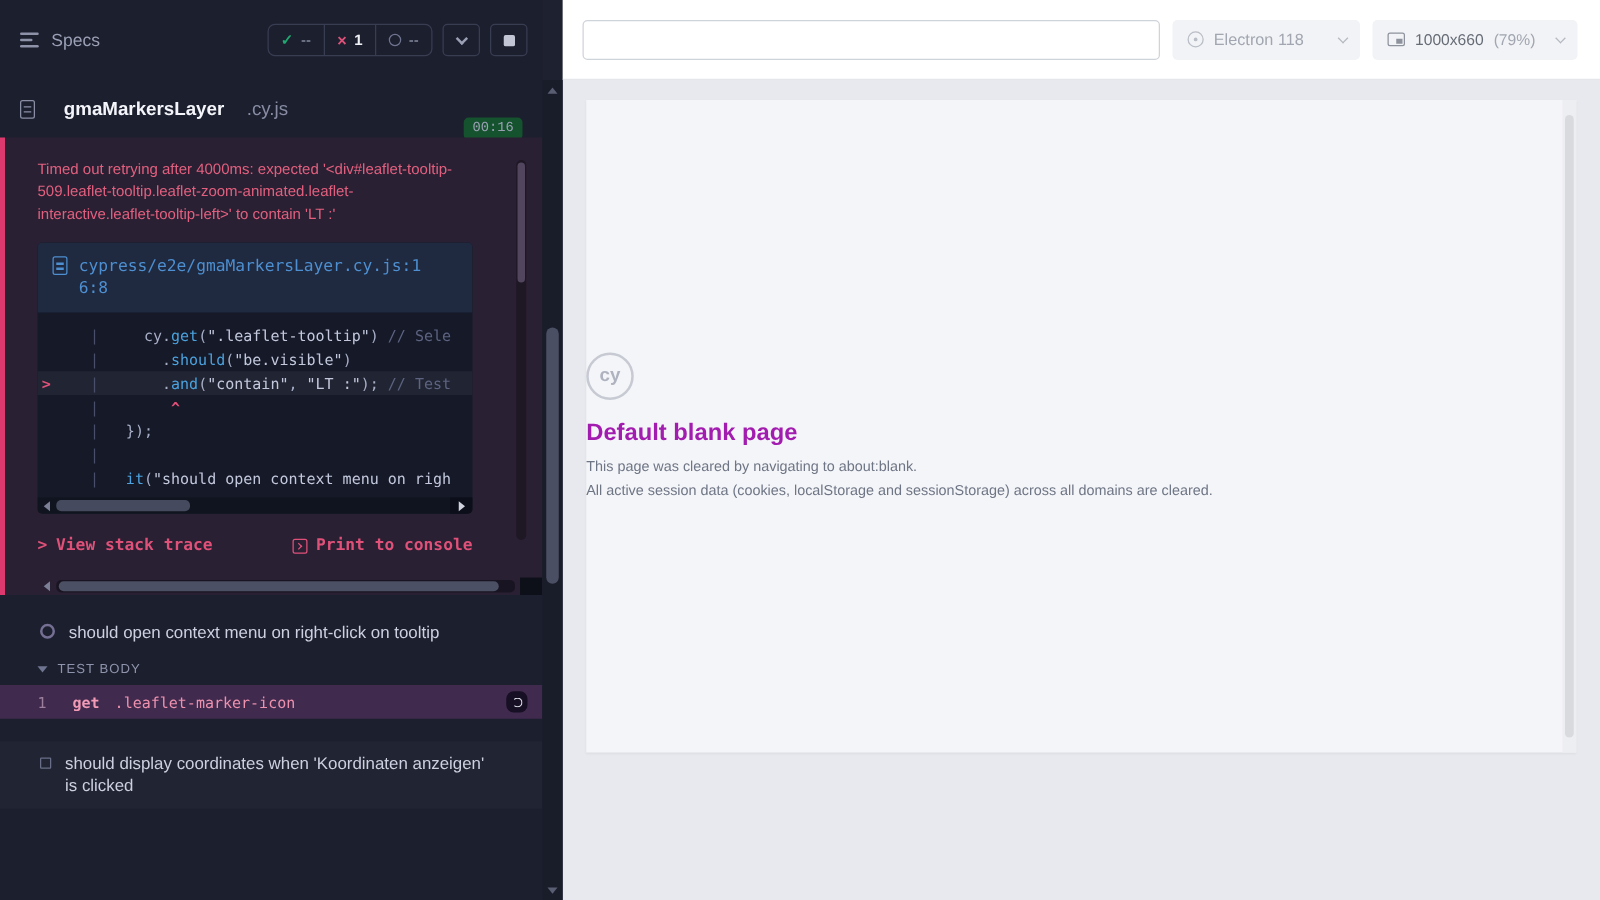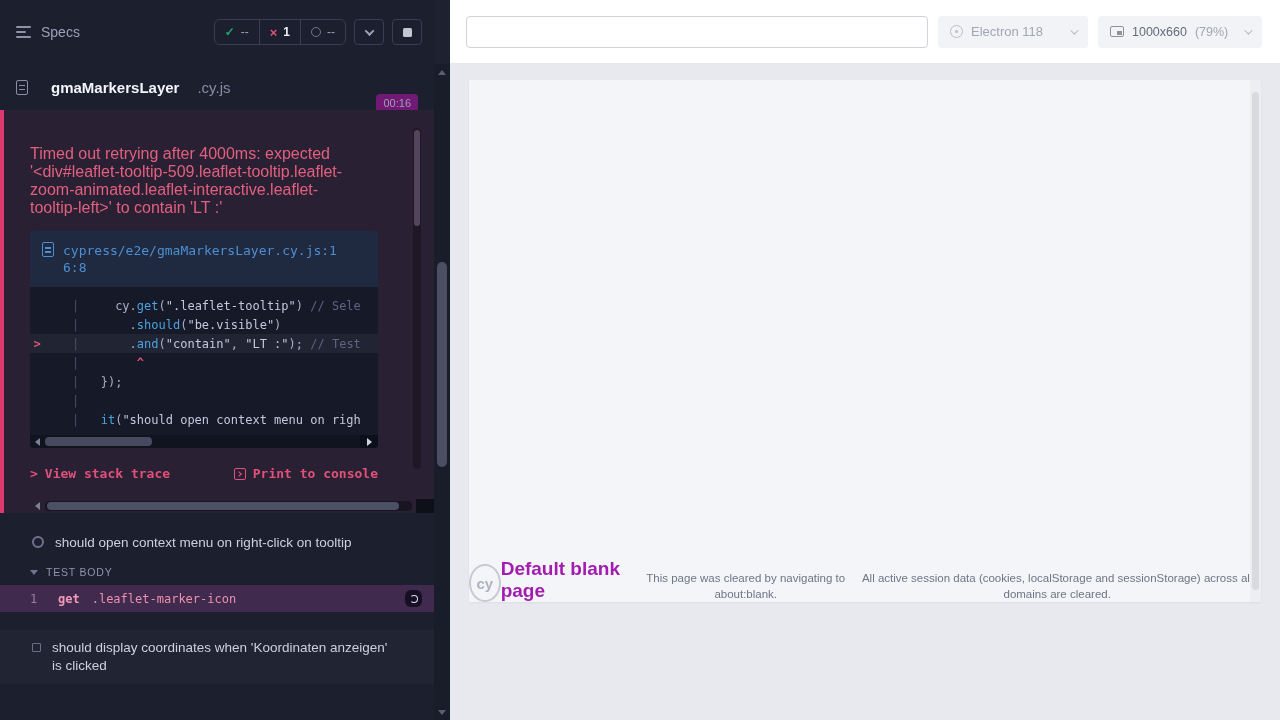--- a/index.html
+++ b/index.html
@@ -25,26 +25,26 @@
   .chev-down { width:7px; height:7px; border-right:2px solid #9ba0b5; border-bottom:2px solid #9ba0b5; transform:rotate(45deg) translate(-1px,-1px); }
   .stop-icon { width:9px; height:9px; background:#c2c6d4; border-radius:1.5px; }
 
   .spec-row { height:46px; display:flex; align-items:center; gap:23px; padding:0 16px; }
   .doc-icon { width:12px; height:15px; border:1.5px solid #8a8fa6; border-radius:2px; position:relative; flex:0 0 auto; }
   .doc-icon::before,.doc-icon::after { content:""; position:absolute; left:2px; right:2px; height:1.5px; background:#8a8fa6; }
   .doc-icon::before { top:4px; } .doc-icon::after { top:8px; }
   .doc-icon.blue { border-color:#4d8fd0; } .doc-icon.blue::before,.doc-icon.blue::after { background:#4d8fd0; }
   .spec-name { color:#f4f5fa; font-size:15px; font-weight:700; }
   .spec-ext { color:#878ca3; font-size:15px; margin-left:-5px; }
-  .duration { margin-left:auto; background:#701a75; color:#9ba0b5; font-family:Liberation Sans, sans-serif; font-size:11px; padding:3px 7px; border-radius:4px;margin-top:31px; }
+  .duration { margin-left:auto; background:#14532d; color:#9ba0b5; font-family:Liberation Mono, monospace; font-size:11px; padding:3px 7px; border-radius:4px;margin-top:31px; }
 
   
   .attempt { position:relative; border-left:4px solid #dc3a6e; background:#2a2033; }
   .attempt-inner { padding:16px 30px 10px 26px; }
-  .err-msg { color:#e2607f; font-size:16px; line-height:18px; max-width:335px; overflow-wrap:break-word;margin-top:19px; }
+  .err-msg { color:#e2607f; font-size:12px; line-height:18px; max-width:335px; overflow-wrap:break-word; }
   .code-frame { margin-top:14px; margin-right:26px; border-radius:4px; overflow:hidden; background:#151928; }
   .cf-head { background:#1f2940; padding:11px 12px; display:flex; gap:9px; align-items:flex-start; cursor:pointer; }
   .cf-head .cf-file { color:#4d8fd0; font-family:"DejaVu Sans Mono",monospace; font-size:13px; line-height:17px; max-width:278px; word-break:break-all; }
   .cf-code { padding:9px 0 6px 0; font-family:"DejaVu Sans Mono",monospace; font-size:12px; }
   .code-line { display:flex; white-space:pre; height:19px; align-items:center; overflow:hidden; }
   .code-line.hl { background:rgba(255,255,255,.055); }
   .code-line .mk { width:14px; text-align:center; color:#e0517a; font-weight:700; flex:0 0 auto; }
   .code-line .gt { width:22px; text-align:right; color:#c06078; flex:0 0 auto;margin-top:40px; }
   .code-line .pp { color:#494e6b; margin:0 7px 0 6px; flex:0 0 auto; }
   .code-line .tx { overflow:hidden; }
@@ -102,21 +102,21 @@
   .electron-icon { width:13px; height:13px; border:1.5px solid #b9bdc6; border-radius:50%; position:relative; flex:0 0 auto; }
   .electron-icon::after { content:""; position:absolute; width:3px; height:3px; background:#b9bdc6; border-radius:50%; top:3.5px; left:3.5px; }
   .browser-label { color:#a2a6b0; font-size:13px; }
   .vp-icon { width:14px; height:11px; border:1.5px solid #8d929c; border-radius:2px; position:relative; flex:0 0 auto; }
   .vp-icon::after { content:""; position:absolute; right:1px; bottom:1px; width:5px; height:4px; background:#8d929c; }
   .vp-dims { color:#666c76; font-size:12.5px; }
   .vp-scale { color:#a2a6b0; font-size:12.5px; }
   .sel-chev { width:6px; height:6px; border-right:1.5px solid #b4b8c0; border-bottom:1.5px solid #b4b8c0; transform:rotate(45deg) translateY(-2px); margin-left:auto; }
 
   .aut-area { flex:1; padding-top:16px; display:flex; justify-content:center; align-items:flex-start; }
-  .aut-frame { width:792px; height:522px; background:#f4f5f8; position:relative; box-shadow:0 1px 2px rgba(0,0,0,.05); display:flex; flex-direction:row; align-items:flex-end; justify-content:center; }
+  .aut-frame { width:792px; height:522px; background:#f4f5f8; position:relative; box-shadow:0 1px 2px rgba(0,0,0,.05); display:flex; flex-direction:column; align-items:flex-start; justify-content:center; }
   .cy-logo { width:38px; height:38px; border:2px solid #c7cad3; border-radius:50%; color:#aeb3bf; font-size:15px; font-weight:700; display:flex; align-items:center; justify-content:center; }
   .blank-title { margin-top:16px; color:#a21caf; font-size:19px; font-weight:700; }
   .blank-desc { margin-top:8px; color:#6e7585; font-size:11.5px; line-height:16px; text-align:center; }
   .blank-desc.second { margin-top:3px; }
   .aut-scrollbar { position:absolute; right:0; top:0; bottom:0; width:11px; background:#edeef2; }
   .aut-thumb { position:absolute; top:12px; bottom:12px; left:2px; width:7px; background:#d8dade; border-radius:4px; cursor:pointer; }
 </style>
 </head>
 <body>
 

